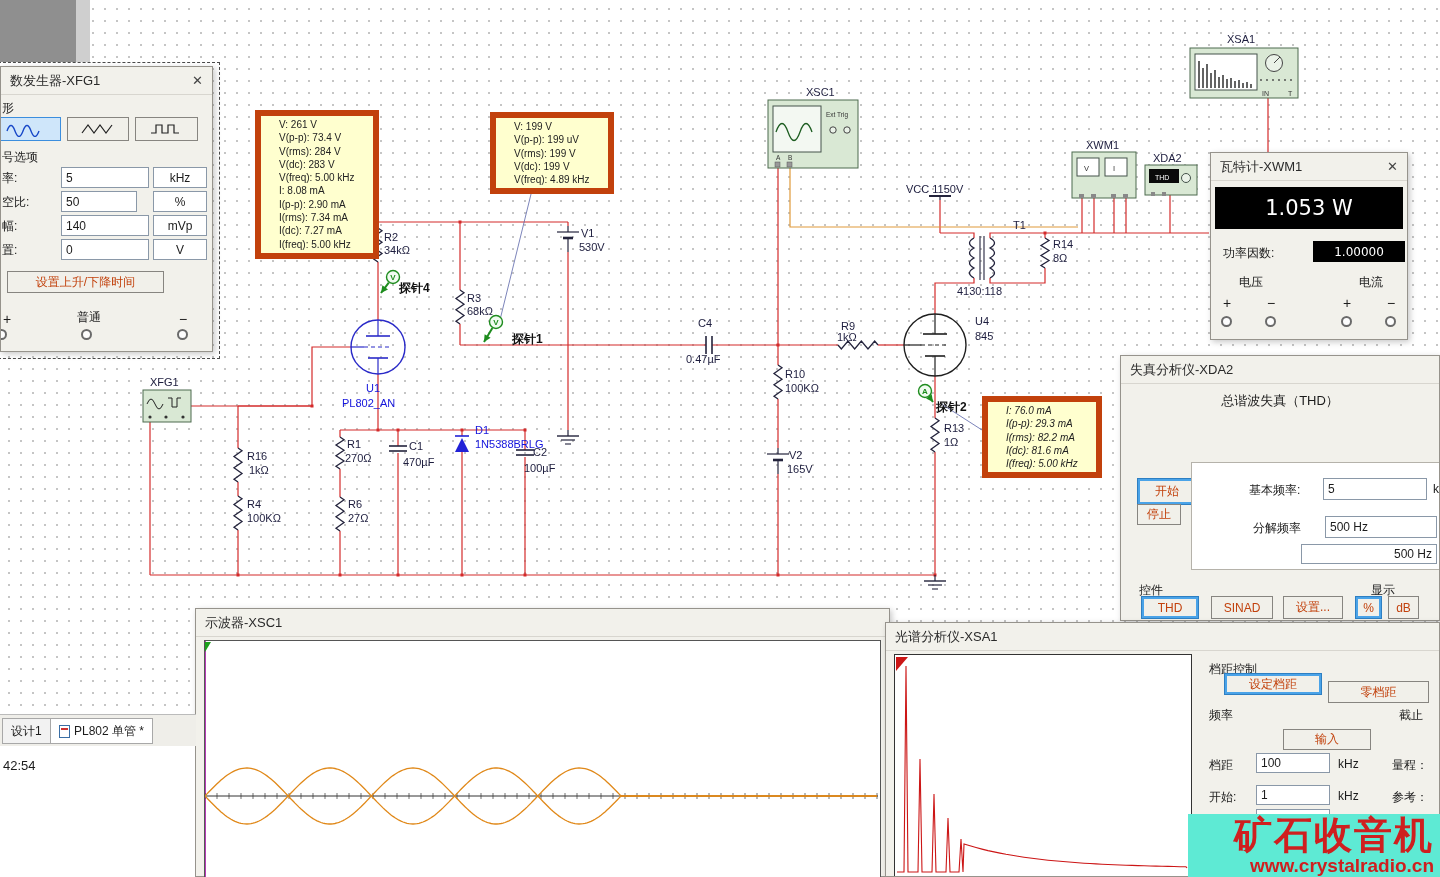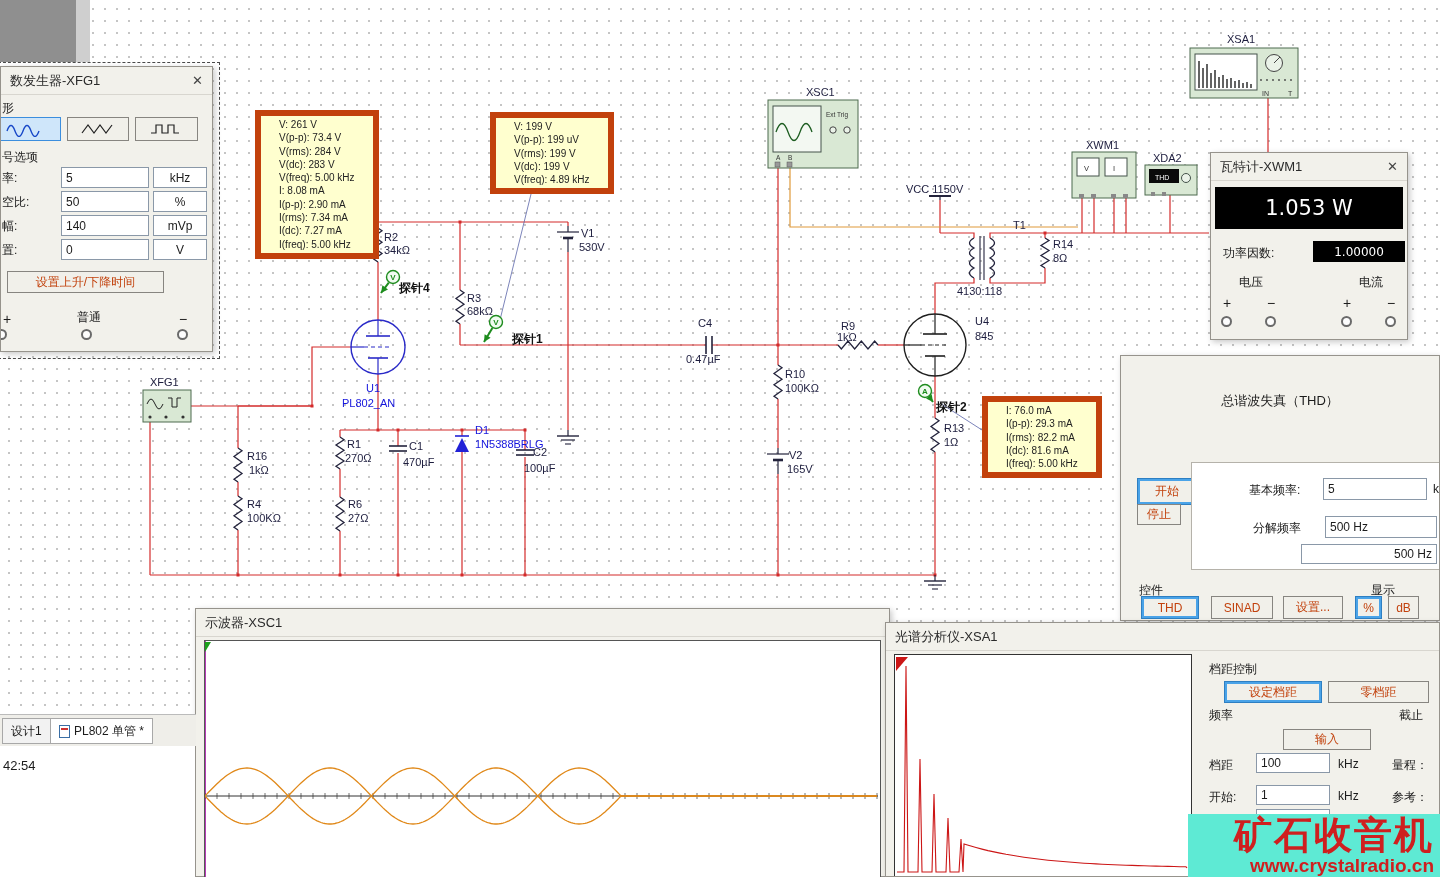--- a/index.html
+++ b/index.html
@@ -319,21 +319,21 @@
         <path d="M2,12 h5 v-8 h6 v8 h6 v-8 h6 v8 h5" fill="none" stroke="#222" stroke-width="1.2"></path>
       </svg>
   </div>
   <div class="lbl" style="left:1px;top:82px">号选项</div>
 
   <div class="lbl" style="left:1px;top:103px">率:</div>
   <div class="tbox" style="left:60px;top:100px;width:88px;height:21px">5</div>
   <div class="ubox" style="left:152px;top:100px;width:54px;height:21px">kHz</div>
 
   <div class="lbl" style="left:1px;top:127px">空比:</div>
-  <div class="tbox" style="left:60px;top:124px;width:88px;height:21px">50</div>
+  <div class="tbox" style="left:60px;top:124px;width:76px;height:21px">50</div>
   <div class="ubox" style="left:152px;top:124px;width:54px;height:21px">%</div>
 
   <div class="lbl" style="left:1px;top:151px">幅:</div>
   <div class="tbox" style="left:60px;top:148px;width:88px;height:21px">140</div>
   <div class="ubox" style="left:152px;top:148px;width:54px;height:21px">mVp</div>
 
   <div class="lbl" style="left:1px;top:175px">置:</div>
   <div class="tbox" style="left:60px;top:172px;width:88px;height:21px">0</div>
   <div class="ubox" style="left:152px;top:172px;width:54px;height:21px">V</div>
 
@@ -361,20 +361,23 @@
   <div class="lbl" style="left:56px;top:142px;font-size:14px">−</div>
   <div class="lbl" style="left:132px;top:142px;font-size:14px">+</div>
   <div class="lbl" style="left:176px;top:142px;font-size:14px">−</div>
   <div class="term" style="left:10px;top:163px"></div>
   <div class="term" style="left:54px;top:163px"></div>
   <div class="term" style="left:130px;top:163px"></div>
   <div class="term" style="left:174px;top:163px"></div>
 </div>
 
 <div class="abs panel" style="left:1120px;top:355px;width:320px;height:266px;overflow:hidden;z-index:3">
+  <div class="tbar">
+    <span>失真分析仪-XDA2</span>
+  </div>
   <div class="lbl" style="left:0;top:36px;width:100%;text-align:center;font-size:13px">总谐波失真（THD）</div>
   <div class="btn sel" style="left:16px;top:122px;width:60px;height:27px">开始</div>
   <div class="btn" style="left:16px;top:148px;width:44px;height:21px">停止</div>
   <div class="abs" style="left:70px;top:106px;width:260px;height:108px;background:#fff;border:1px solid #b5b2aa"></div>
   <div class="lbl" style="left:128px;top:126px">基本频率:</div>
   <div class="tbox" style="left:202px;top:122px;width:104px;height:22px">5</div>
   <div class="lbl" style="left:312px;top:126px">k</div>
   <div class="lbl" style="left:132px;top:164px">分解频率</div>
   <div class="tbox" style="left:204px;top:160px;width:112px;height:22px">500 Hz</div>
   <div class="tbox" style="left:180px;top:188px;width:136px;height:20px;justify-content:flex-end">500 Hz</div>
@@ -407,21 +410,21 @@
   <div class="tbar" style="justify-content:flex-start">
     <span>光谱分析仪-XSA1</span>
   </div>
   <div class="abs" style="left:8px;top:31px;width:298px;height:224px;background:#fff;border:1px solid #333;overflow:hidden">
     <svg id="xsasvg" width="296" height="222" viewBox="894 654 296 222">
         <polygon points="895,656 907,656 895,670" fill="#cc1616"></polygon>
         <polyline points="896,871 903,871 905,665 907,871 917,871 919,758 921,871 931,871 933,793 935,871 945,871 947,817 949,871 958,871 960,838 962,871 963,843.0 969,844.8 975,846.5 981,848.1 987,849.6 993,850.9 999,852.1 1005,853.3 1011,854.3 1017,855.3 1023,856.2 1029,857.0 1035,857.8 1041,858.5 1047,859.2 1053,859.8 1059,860.3 1065,860.8 1071,861.3 1077,861.8 1083,862.2 1089,862.5 1095,862.9 1101,863.2 1107,863.5 1113,863.8 1119,864.0 1125,864.2 1131,864.4 1137,864.6 1143,864.8 1149,865.0 1155,865.1 1161,865.3 1167,865.4 1173,865.5 1179,865.7 1185,865.8 1186,867" fill="none" stroke="#cc1616" stroke-width="1.1"></polyline>
       </svg>
   </div>
   <div class="lbl" style="left:323px;top:38px">档距控制</div>
-  <div class="btn sel" style="left:338px;top:58px;width:98px;height:22px">设定档距</div>
+  <div class="btn sel" style="left:338px;top:50px;width:98px;height:22px">设定档距</div>
   <div class="btn" style="left:442px;top:58px;width:101px;height:22px">零档距</div>
   <div class="lbl" style="left:323px;top:84px">频率</div>
   <div class="lbl" style="left:513px;top:84px">截止</div>
   <div class="btn" style="left:397px;top:106px;width:88px;height:21px">输入</div>
 
   <div class="lbl" style="left:323px;top:134px">档距</div>
   <div class="tbox" style="left:370px;top:130px;width:74px;height:20px">100</div>
   <div class="lbl" style="left:452px;top:134px">kHz</div>
   <div class="lbl" style="left:506px;top:134px">量程：</div>
 
@@ -468,19 +471,19 @@
     <div>I(dc): 7.27 mA</div>
     <div>I(freq): 5.00 kHz</div>
   </div>
 <div class="ptooltip" style="left: 490px; top: 112px;">
     <div>V: 199 V</div>
     <div>V(p-p): 199 uV</div>
     <div>V(rms): 199 V</div>
     <div>V(dc): 199 V</div>
     <div>V(freq): 4.89 kHz</div>
   </div>
-<div class="ptooltip" style="left: 982px; top: 396px;">
+<div class="ptooltip" style="left: 982px; top: 396px; font-style: italic;">
     <div>I: 76.0 mA</div>
     <div>I(p-p): 29.3 mA</div>
     <div>I(rms): 82.2 mA</div>
     <div>I(dc): 81.6 mA</div>
     <div>I(freq): 5.00 kHz</div>
   </div>
 
 </body></html>

